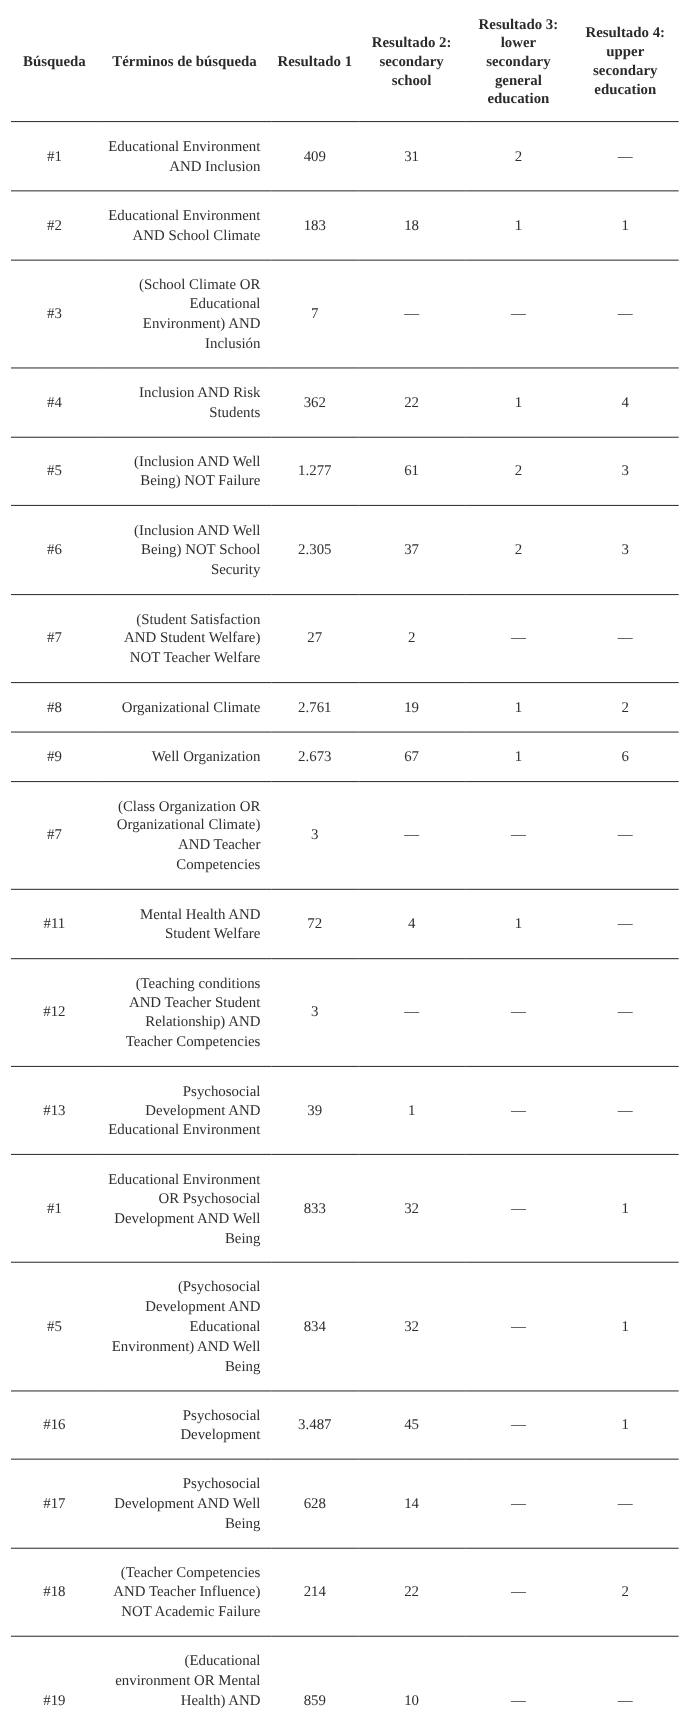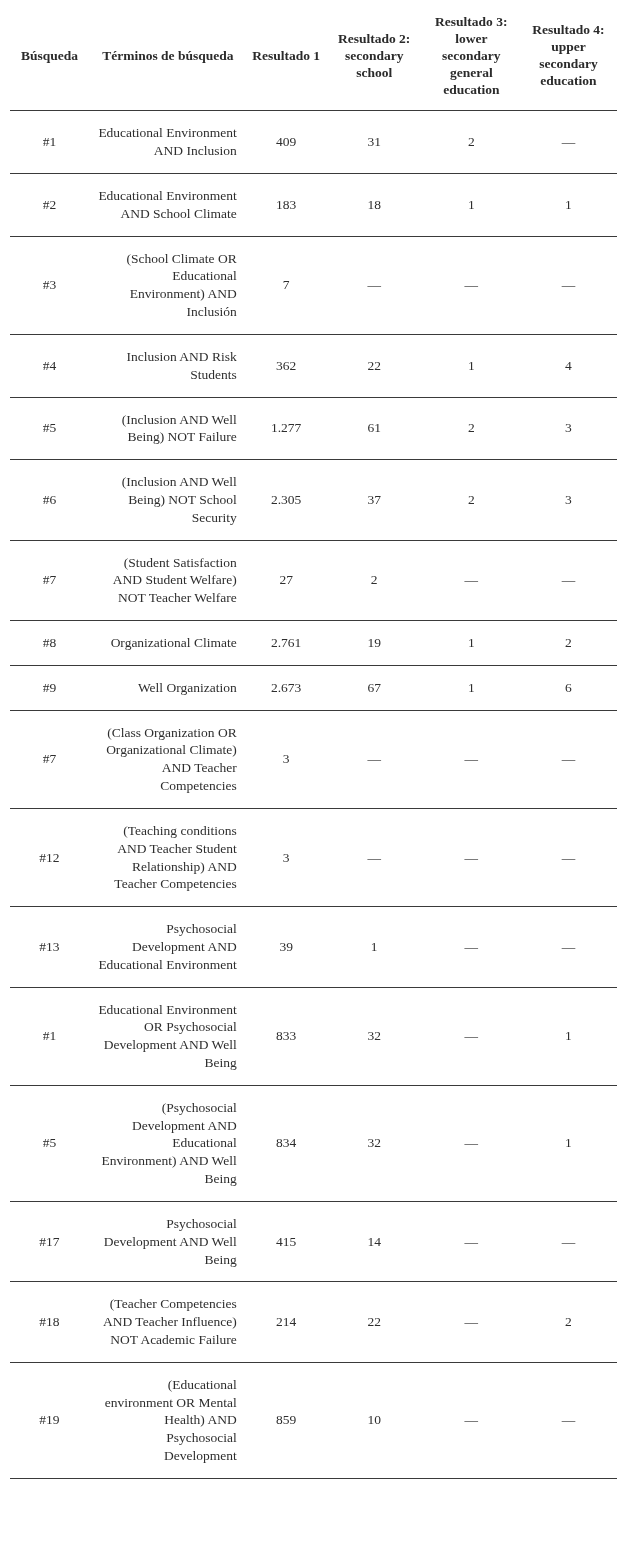--- a/index.html
+++ b/index.html
@@ -148,20 +148,28 @@
         </tr>
         <tr>
           <td>#7</td>
           <td class="terms">(Class Organization OR Organizational Climate) AND Teacher Competencies</td>
           <td>3</td>
           <td>—</td>
           <td>—</td>
           <td>—</td>
         </tr>
         <tr>
+          <td>#11</td>
+          <td class="terms">Mental Health AND Student Welfare</td>
+          <td>72</td>
+          <td>4</td>
+          <td>1</td>
+          <td>—</td>
+        </tr>
+        <tr>
           <td>#12</td>
           <td class="terms">(Teaching conditions AND Teacher Student Relationship) AND Teacher Competencies</td>
           <td>3</td>
           <td>—</td>
           <td>—</td>
           <td>—</td>
         </tr>
         <tr>
           <td>#13</td>
           <td class="terms">Psychosocial Development AND Educational Environment</td>
@@ -180,23 +188,31 @@
         </tr>
         <tr>
           <td>#5</td>
           <td class="terms">(Psychosocial Development AND Educational Environment) AND Well Being</td>
           <td>834</td>
           <td>32</td>
           <td>—</td>
           <td>1</td>
         </tr>
         <tr>
+          <td>#16</td>
+          <td class="terms">Psychosocial Development</td>
+          <td>3.487</td>
+          <td>45</td>
+          <td>—</td>
+          <td>1</td>
+        </tr>
+        <tr>
           <td>#17</td>
           <td class="terms">Psychosocial Development AND Well Being</td>
-          <td>415</td>
+          <td>628</td>
           <td>14</td>
           <td>—</td>
           <td>—</td>
         </tr>
         <tr>
           <td>#18</td>
           <td class="terms">(Teacher Competencies AND Teacher Influence) NOT Academic Failure</td>
           <td>214</td>
           <td>22</td>
           <td>—</td>

